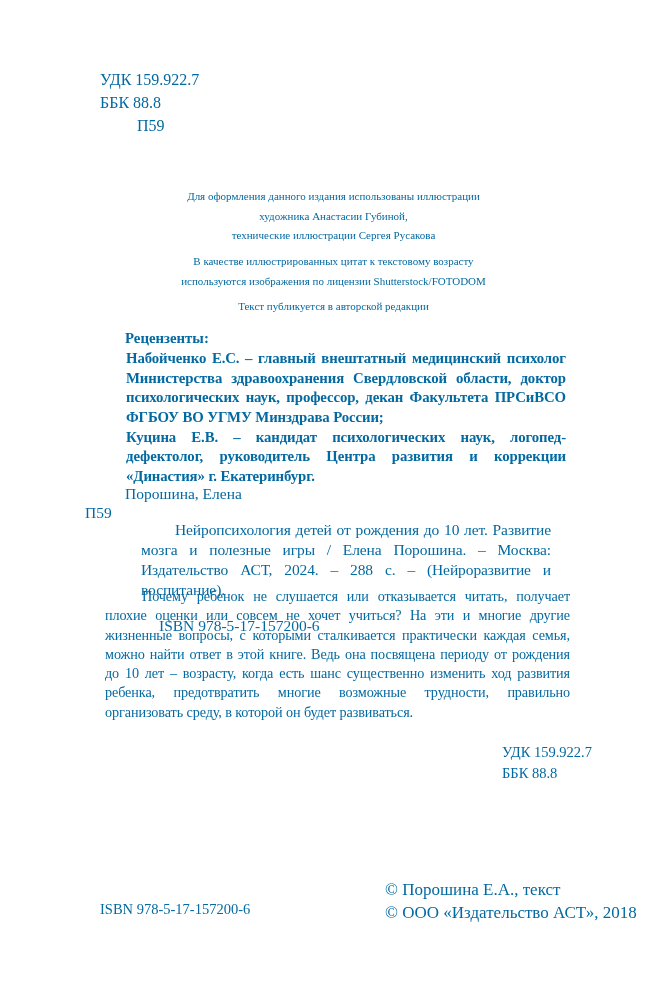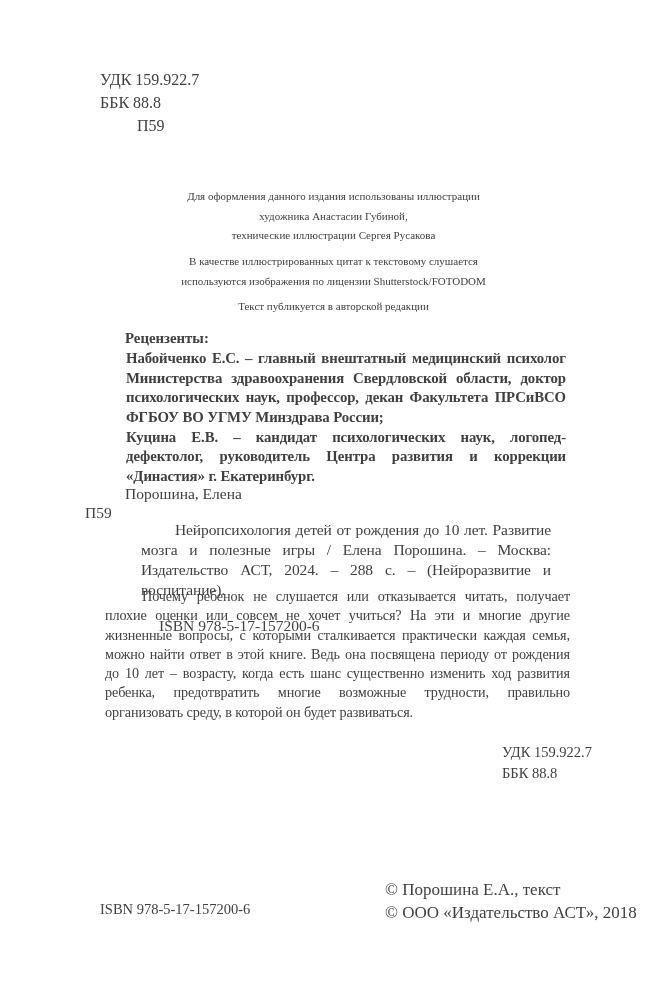--- a/index.html
+++ b/index.html
@@ -1,21 +1,21 @@
 <!DOCTYPE html>
 <html><head>
 <meta charset="utf-8">
 <style>
   html, body { margin: 0; padding: 0; background: #ffffff; }
   .page {
     position: relative;
     width: 645px;
     height: 1001px;
     background: #ffffff;
-    color: #404040;
+    color: #0369a1;
     font-family: "Liberation Serif", serif;
     font-size: 15.5px;
     overflow: hidden;
   }
   .block { position: absolute; }
 
   
   .header-codes { left: 100px; top: 68px; font-size: 16px; line-height: 23px; }
   .header-codes .indent { padding-left: 37px; }
 
@@ -62,21 +62,21 @@
     <div class="indent">П59</div>
   </div>
 
   <div class="block note note-illustration">
     <div>Для оформления данного издания использованы иллюстрации</div>
     <div>художника Анастасии Губиной,</div>
     <div>технические иллюстрации Сергея Русакова</div>
   </div>
 
   <div class="block note note-license">
-    <div>В качестве иллюстрированных цитат к текстовому слушается</div>
+    <div>В качестве иллюстрированных цитат к текстовому возрасту</div>
     <div>используются изображения по лицензии Shutterstock/FOTODOM</div>
   </div>
 
   <div class="block note note-edition">Текст публикуется в авторской редакции</div>
 
   <div class="block reviewers">
     <div>Рецензенты:</div>
     <p>Набойченко Е.С. – главный внештатный медицинский психолог Министерства здравоохранения Свердловской области, доктор психологических наук, профессор, декан Факультета ПРСиВСО ФГБОУ ВО УГМУ Минздрава России;</p>
     <p>Куцина Е.В. – кандидат психологических наук, логопед-дефектолог, руководитель Центра развития и коррекции «Династия» г. Екатеринбург.</p>
   </div>

